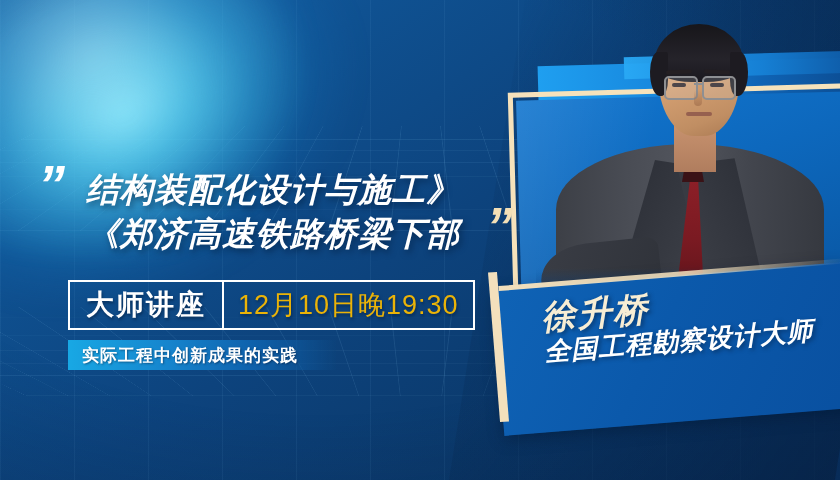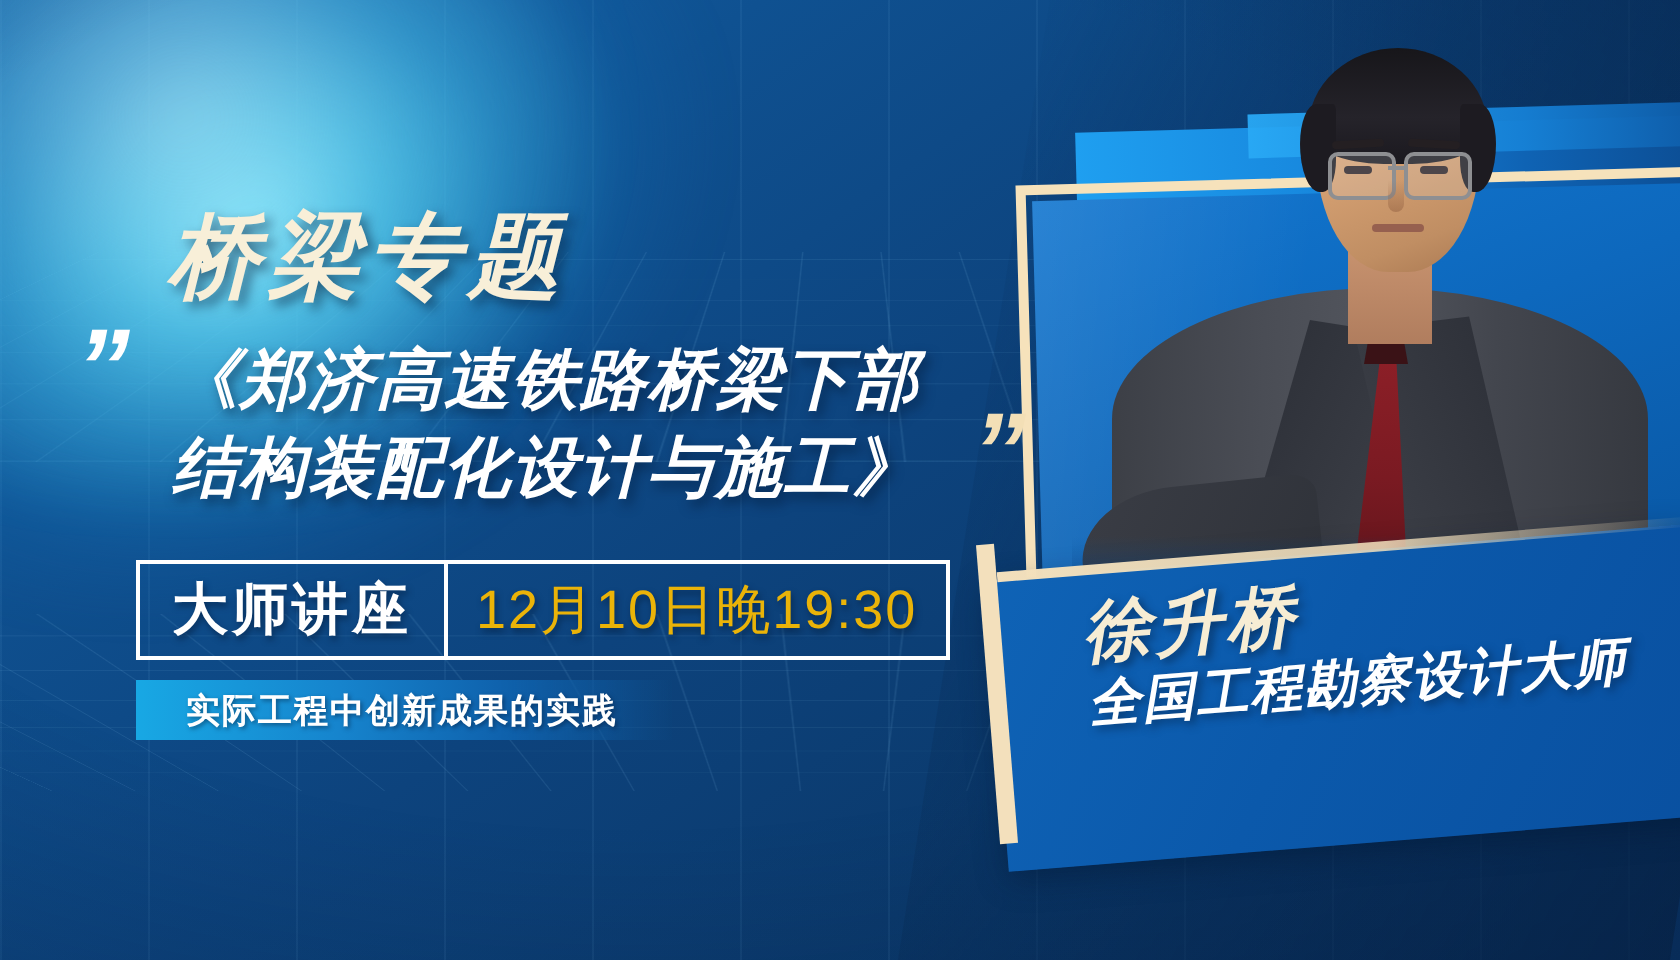--- a/index.html
+++ b/index.html
@@ -246,21 +246,21 @@
     font-size:27px;color:#eab308;letter-spacing:1px;
     text-shadow:1px 2px 3px rgba(3,25,55,0.55);
   }
   .tagline{
     position:absolute;left:68px;top:340px;width:268px;height:30px;
     background:linear-gradient(90deg,#18a8e4 0%,#1684cd 38%,#0f62ad 68%,rgba(13,70,125,0.25) 100%);
     display:flex;align-items:center;
   }
   .tagline span{
     font-size:17px;font-weight:bold;color:#ffffff;letter-spacing:1px;
-    padding-left:14px;text-shadow:1px 1px 2px rgba(3,25,55,0.5);margin-left:11px;
+    padding-left:14px;text-shadow:1px 1px 2px rgba(3,25,55,0.5);
   }
 </style>
 </head>
 <body>
 
 <div id="poster">
 
   <div class="bg-grad"></div>
   <div class="grid-wall"></div>
   <div class="grid-ceiling"></div>
@@ -308,27 +308,26 @@
   </div>
 
   <div class="nameplate"></div>
   <div class="nameplate-edge"></div>
   <div class="nameplate-top"></div>
   <div class="name-text">
     <div class="sp-name">徐升桥</div>
     <div class="sp-title">全国工程勘察设计大师</div>
   </div>
 
-  <div class="headline">桥梁专题</div>
   <div class="quote-open">”</div>
   <div class="quote-close">”</div>
 
   <div class="subject">
+    <div>结构装配化设计与施工》</div>
     <div>《郑济高速铁路桥梁下部</div>
-    <div>结构装配化设计与施工》</div>
   </div>
 
   <div class="badge">
     <div class="badge-left">大师讲座</div>
     <div class="badge-div"></div>
     <div class="badge-right">12月10日晚19:30</div>
   </div>
 
   <div class="tagline">
     <span>实际工程中创新成果的实践</span>

